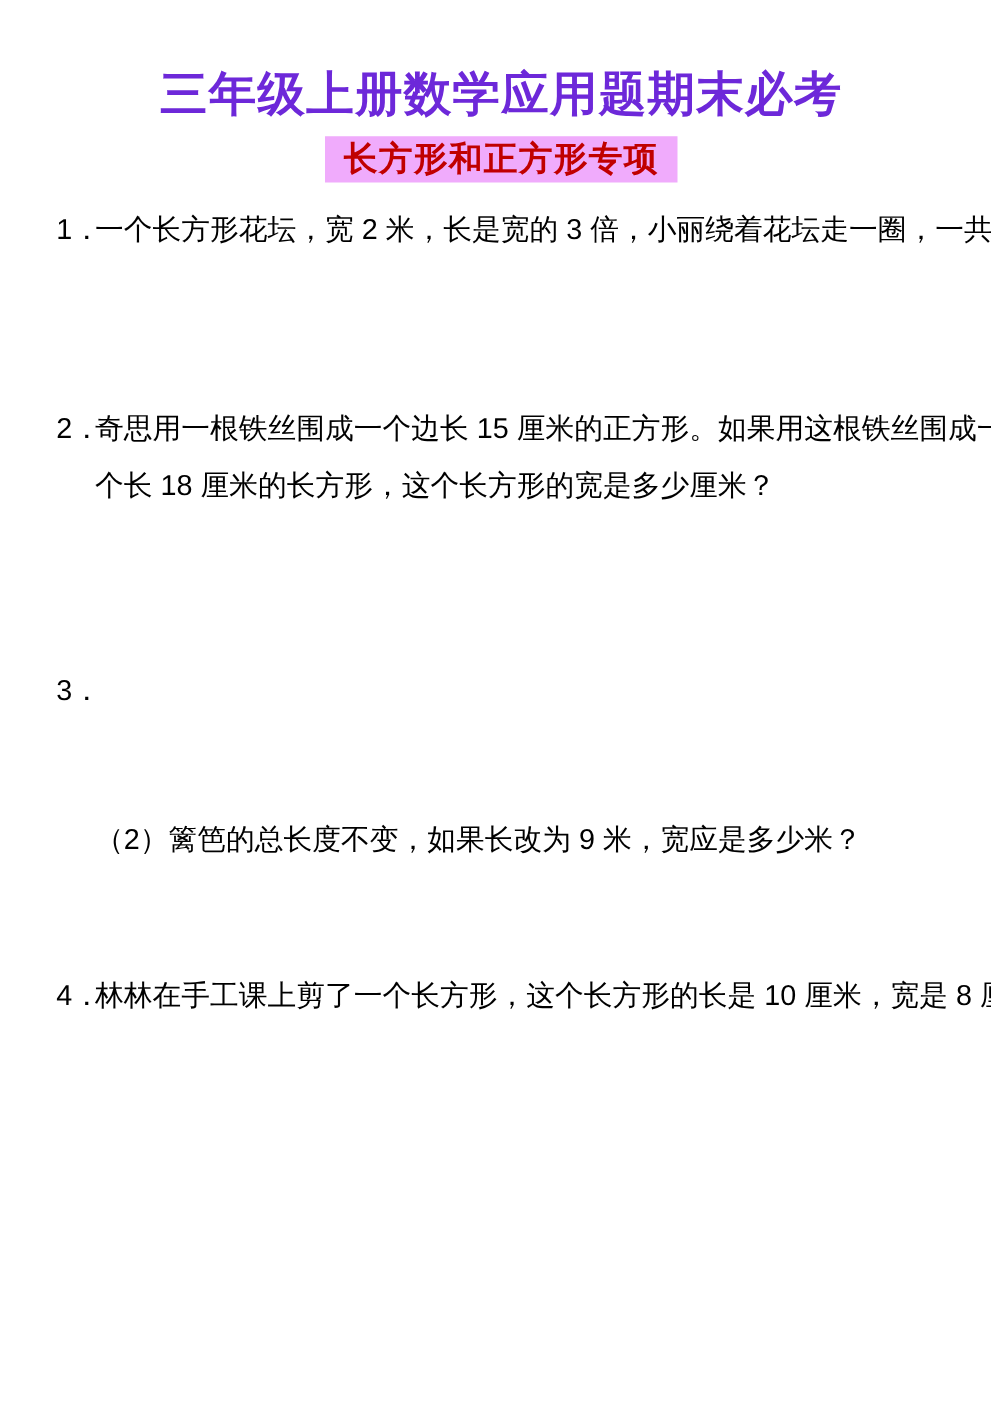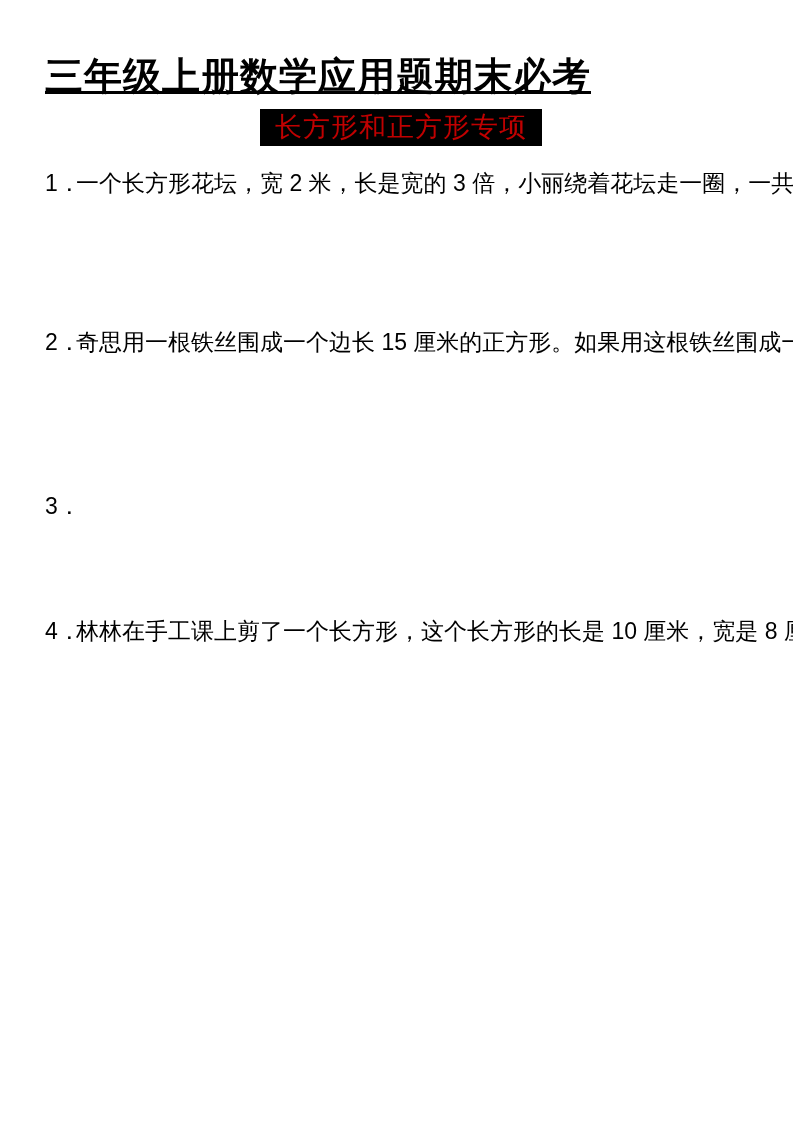--- a/index.html
+++ b/index.html
@@ -16,39 +16,38 @@
   }
   .page {
     box-sizing: border-box;
     width: 793px;
     height: 1122px;
     padding: 0 36px 0 45px;
     background: #ffffff;
   }
   .title {
     margin: 52px 0 0 0;
-    text-align: left;
+    text-align: center;
     font-size: 38px;
     line-height: 48px;
     font-weight: 800;
     letter-spacing: 1px;
-    color: #000000;
-    text-decoration: underline;
+    color: #6d28d9;
   }
   .subtitle-row {
     text-align: center;
     margin-top: 9px;
   }
   .subtitle {
     display: inline-block;
-    background: #000000;
+    background: #f0abfc;
     color: #c00000;
     font-size: 27px;
     line-height: 37px;
-    font-weight: 400;
+    font-weight: 700;
     padding: 0 15px;
     letter-spacing: 1px;
   }
   .q {
     display: flex;
     align-items: flex-start;
     font-size: 23px;
     line-height: 46px;
     font-weight: 500;
   }
@@ -86,29 +85,36 @@
     <span class="q-num">1．</span>
     <div class="q-body">
       <div class="q-line">一个长方形花坛，宽 2 米，长是宽的 3 倍，小丽绕着花坛走一圈，一共</div>
     </div>
   </div>
 
   <div class="q mt-q2">
     <span class="q-num">2．</span>
     <div class="q-body">
       <div class="q-line">奇思用一根铁丝围成一个边长 15 厘米的正方形。如果用这根铁丝围成一</div>
+      <div class="q-line">个长 18 厘米的长方形，这个长方形的宽是多少厘米？</div>
     </div>
   </div>
 
   <div class="q mt-q3">
     <span class="q-num">3．</span>
     <div class="q-body">
     </div>
   </div>
 
+  <div class="q mt-q3s2">
+    <span class="q-num"></span>
+    <div class="q-body">
+      <div class="q-line">（2）篱笆的总长度不变，如果长改为 9 米，宽应是多少米？</div>
+    </div>
+  </div>
 
   <div class="q mt-q4">
     <span class="q-num">4．</span>
     <div class="q-body">
       <div class="q-line">林林在手工课上剪了一个长方形，这个长方形的长是 10 厘米，宽是 8 厘</div>
     </div>
   </div>
 
 </div>
 

